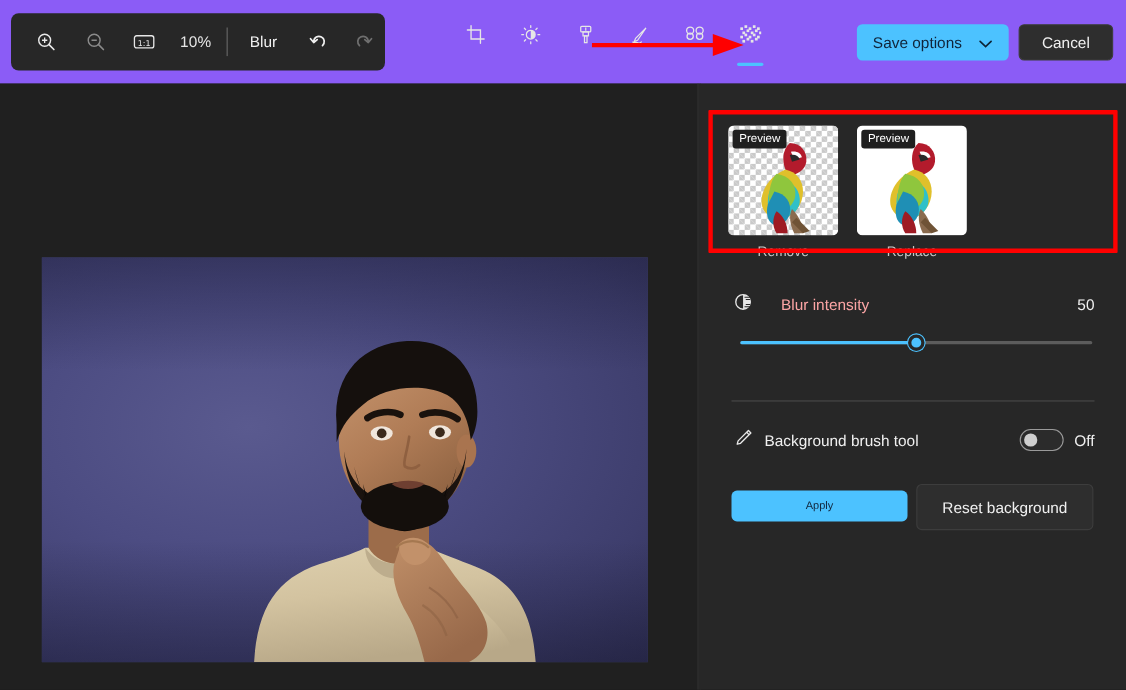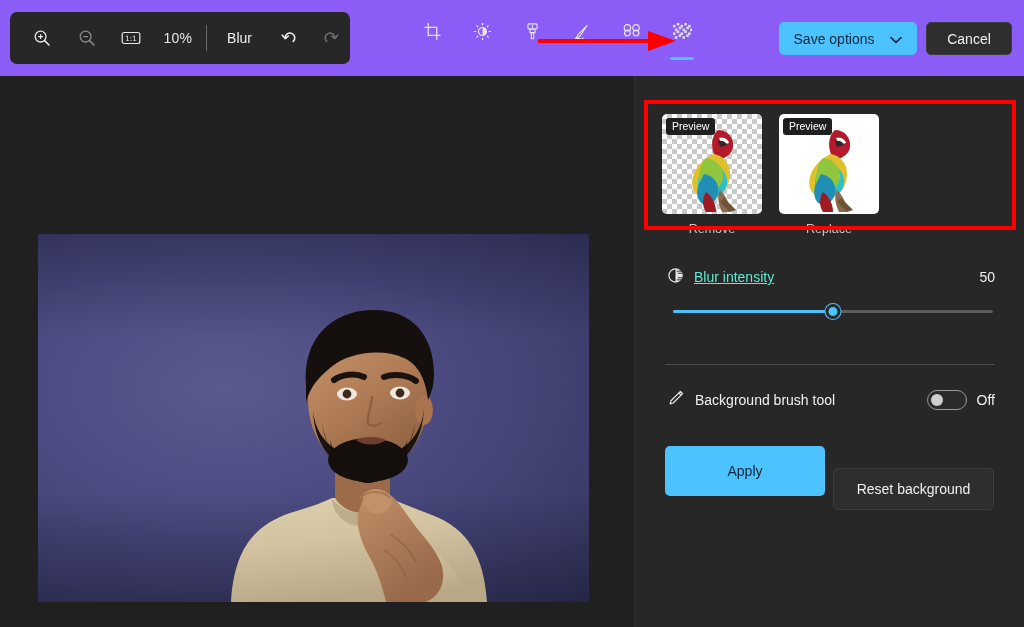--- a/index.html
+++ b/index.html
@@ -199,21 +199,21 @@
   }
   .parrot { position: absolute; left: 0; top: 0; width: 100px; height: 100px; z-index: 2; }
 
   
   .row-intensity {
     position: absolute; left: 32px; top: 190px;
     width: 328px; height: 22px;
     display: flex; align-items: center;
   }
   .row-intensity .lbl {
-    color: #5eead4; font-size: 14px; margin-left: 10px; text-decoration: underline;
+    color: #fca5a5; font-size: 14px; margin-left: 26px;
   }
   .row-intensity .val {
     margin-left: auto; color: #f0f0f0; font-size: 14px; text-align: right;
   }
   .slider-wrap {
     position: absolute; left: 38px; top: 226px;
     width: 320px; height: 20px;
   }
   .slider-track {
     position: absolute; left: 0; top: 8px;
@@ -260,27 +260,27 @@
     width: 12px; height: 12px; border-radius: 50%;
     background: #cfcfcf;
   }
   .toggle-state {
     margin-left: 10px; color: #f0f0f0; font-size: 14px;
   }
 
   
   .apply-btn {
     position: absolute; left: 30px; top: 370px;
-    width: 160px; height: 50px;
+    width: 160px; height: 28px;
     background: #4cc2ff; color: #10243a;
-    border-radius: 5px; font-size: 14px;
+    border-radius: 5px; font-size: 10px;
     display: flex; align-items: center; justify-content: center;
   }
   .reset-bg-btn {
-    position: absolute; left: 198px; top: 392px;
+    position: absolute; left: 198px; top: 364px;
     width: 161px; height: 42px;
     background: #2e2e2e; color: #f0f0f0;
     border: 1px solid #3d3d3d;
     border-radius: 5px; font-size: 14px;
     display: flex; align-items: center; justify-content: center;
   }
 </style>
 </head>
 <body>
 

